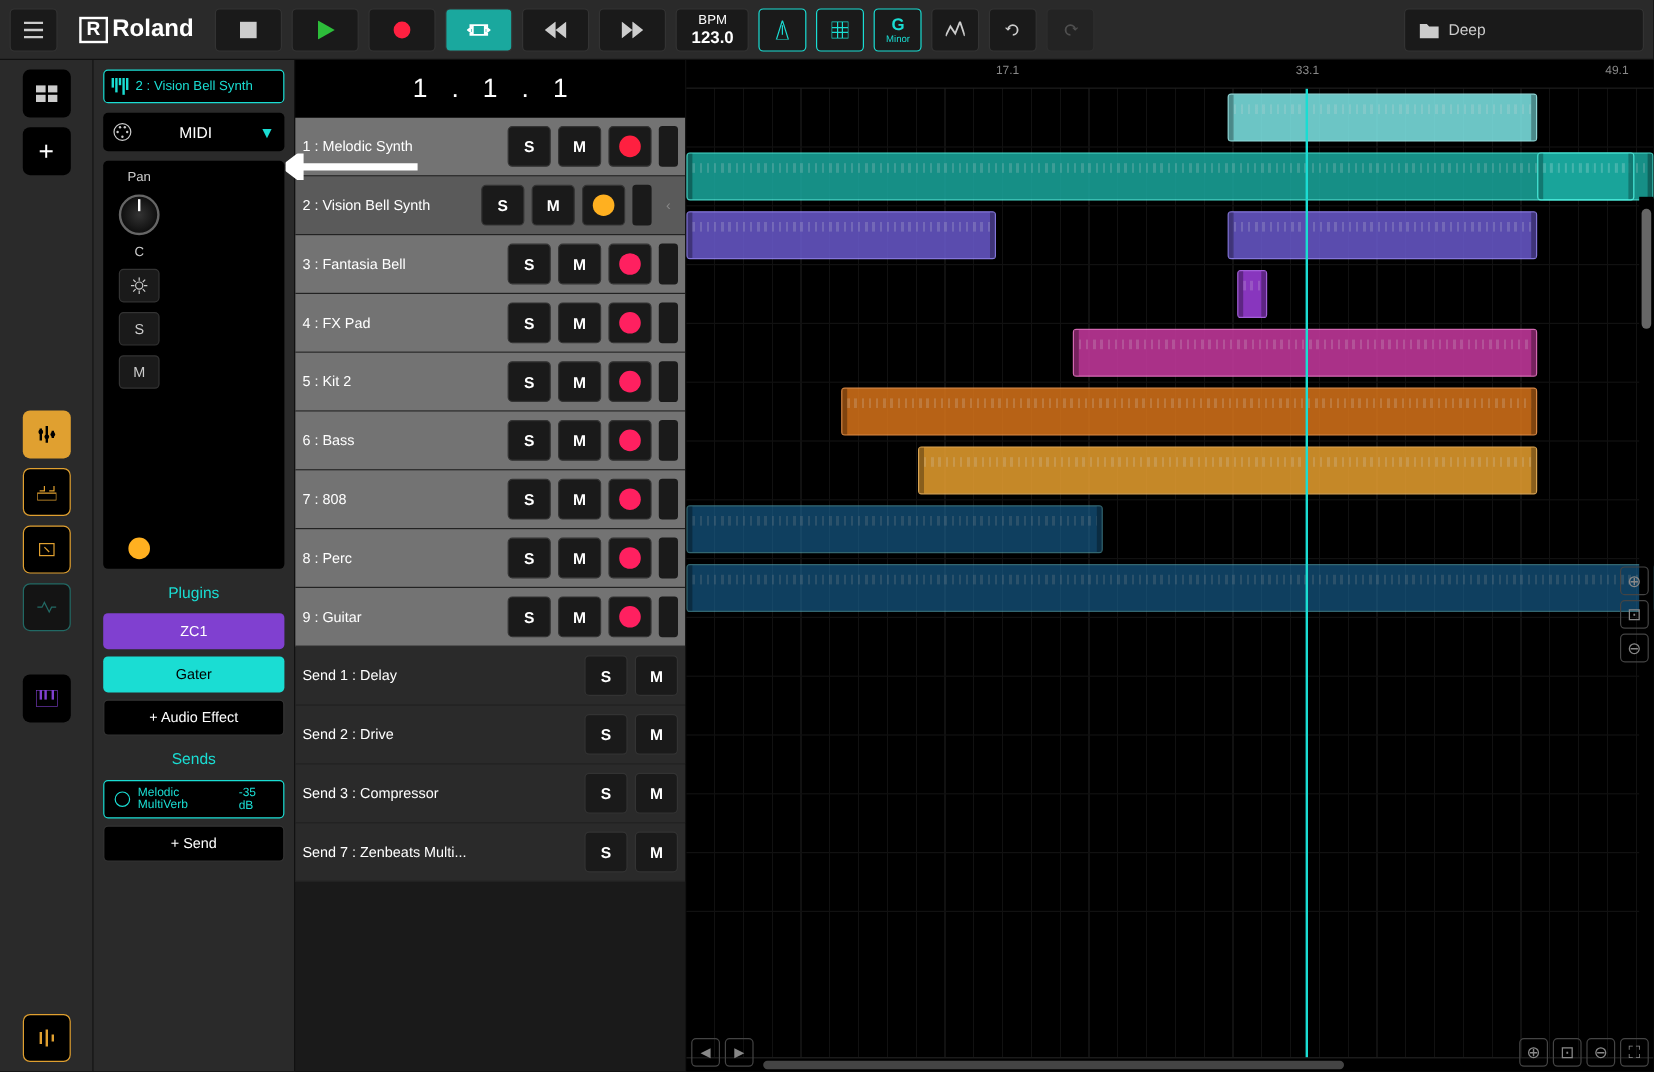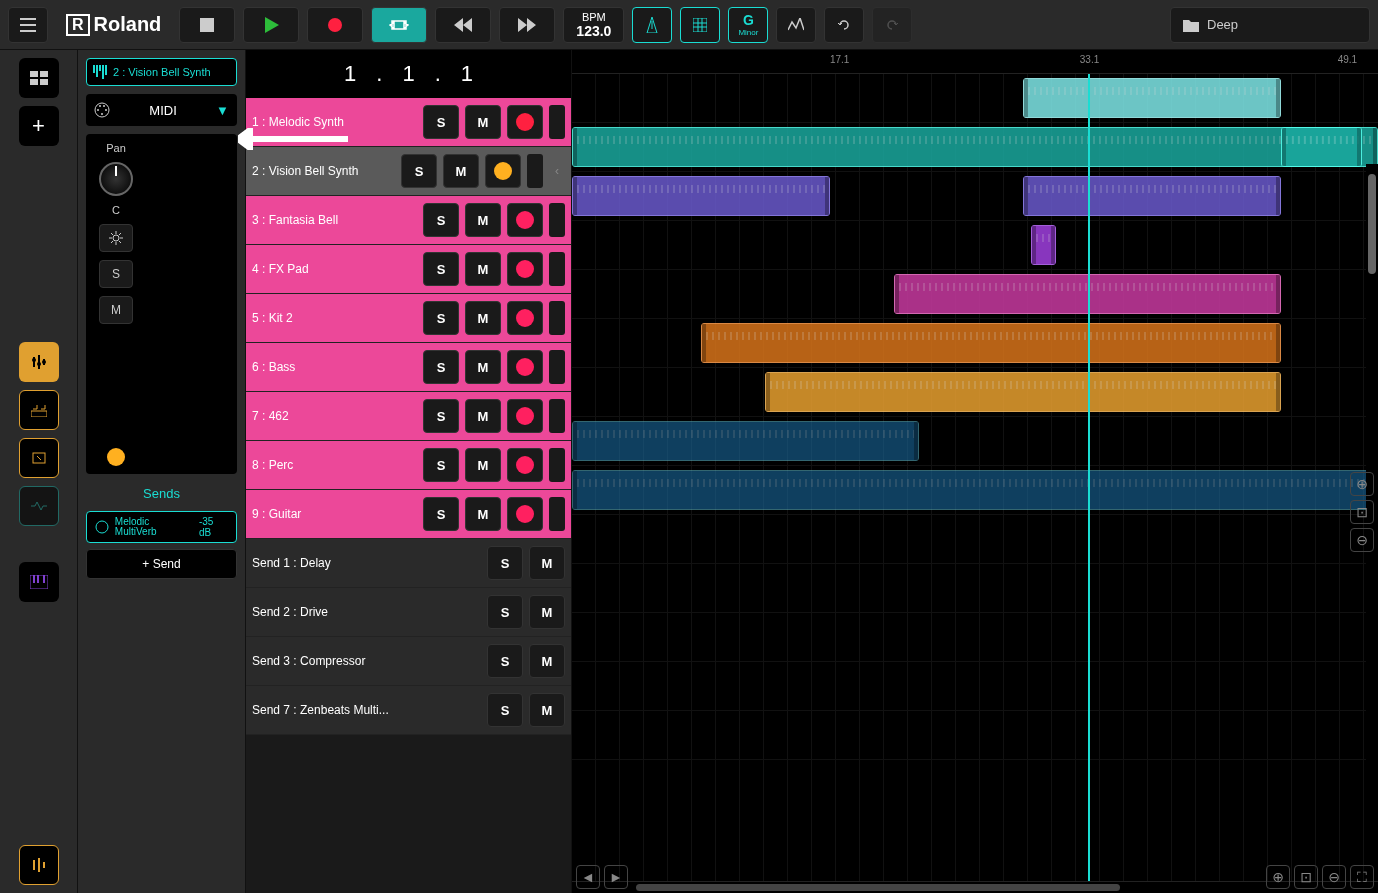--- a/index.html
+++ b/index.html
@@ -47,21 +47,21 @@
 .plugin-btn.zc1 { background: #8040d0; color: #fff; }
 .plugin-btn.gater { background: #1addd3; color: #000; }
 .plugin-btn.add { background: #000; color: #fff; border: 1px solid #333; }
 .send-row { background: #000; border: 1px solid #1addd3; border-radius: 4px; padding: 4px 8px; display: flex; align-items: center; gap: 6px; color: #1addd3; font-size: 10px; cursor: pointer; }
 .send-row .db { margin-left: auto; }
 .track-list { width: 326px; background: #1a1a1a; display: flex; flex-direction: column; border-right: 1px solid #111; }
 .time-display { height: 48px; background: #000; display: flex; align-items: center; justify-content: center; gap: 20px; font-size: 22px; color: #fff; font-family: monospace; }
 .beats-snap { height: 42px; background: #000; display: flex; border-top: 1px solid #222; }
 .bs-btn { flex: 1; display: flex; align-items: center; justify-content: center; color: #1addd3; font-size: 13px; cursor: pointer; border-right: 1px solid #222; }
 .tracks-scroll { flex: 1; overflow-y: auto; }
-.track-row { height: 49px; background: #ec4899; border-bottom: 1px solid #222; display: flex; align-items: center; padding: 0 6px; gap: 6px; }
+.track-row { height: 49px; background: #737373; border-bottom: 1px solid #222; display: flex; align-items: center; padding: 0 6px; gap: 6px; }
 .track-row.selected { background: #5a5a5a; }
 .track-row.send { background: #2a2a2a; }
 .track-row.main { background: #2a2a2a; }
 .track-name { flex: 1; font-size: 12px; color: #fff; line-height: 14px; }
 .sm-btn { width: 36px; height: 34px; background: #1a1a1a; border: 1px solid #333; border-radius: 4px; display: flex; align-items: center; justify-content: center; font-size: 13px; font-weight: bold; color: #fff; cursor: pointer; }
 .sm-btn.dim { color: #555; font-size: 10px; }
 .rec-btn { width: 36px; height: 34px; background: #1a1a1a; border: 1px solid #333; border-radius: 4px; display: flex; align-items: center; justify-content: center; cursor: pointer; }
 .rec-circle { width: 18px; height: 18px; border-radius: 50%; }
 .track-strip { width: 16px; height: 34px; background: #1a1a1a; border-radius: 3px; }
 .collapse-btn { width: 16px; height: 34px; display: flex; align-items: center; justify-content: center; color: #888; font-size: 12px; cursor: pointer; }
@@ -281,20 +281,26 @@
               <path d="M7 0v3M7 11v3M0 7h3M11 7h3M2 2l2 2M10 10l2 2M12 2l-2 2M4 10l-2 2" stroke="#ccc"></path>
             </svg>
         </div>
         <div class="mini-btn">S</div>
         <div class="mini-btn">M</div>
         <div style="flex:1"></div>
         <div class="rec-dot"></div>
       </div>
     </div>
 
+    <div class="plugins-section">
+      <div class="section-title">Plugins</div>
+      <div class="plugin-btn zc1">ZC1</div>
+      <div class="plugin-btn gater">Gater</div>
+      <div class="plugin-btn add">+ Audio Effect</div>
+    </div>
 
     <div class="plugins-section">
       <div class="section-title">Sends</div>
       <div class="send-row">
         <svg width="14" height="14">
             <circle cx="7" cy="7" r="6" stroke="#1addd3" fill="none"></circle>
           </svg>
         <span style="line-height:10px">Melodic MultiVerb</span>
         <span class="db">-35 dB</span>
       </div>
@@ -360,21 +366,21 @@
         <div class="track-row">
           <div class="track-name">6 : Bass</div>
           <div class="sm-btn">S</div>
           <div class="sm-btn">M</div>
           <div class="rec-btn">
             <div class="rec-circle" style="background:#ff2060"></div>
           </div>
           <div class="track-strip"></div>
         </div>
         <div class="track-row">
-          <div class="track-name">7 : 462</div>
+          <div class="track-name">7 : 808</div>
           <div class="sm-btn">S</div>
           <div class="sm-btn">M</div>
           <div class="rec-btn">
             <div class="rec-circle" style="background:#ff2060"></div>
           </div>
           <div class="track-strip"></div>
         </div>
         <div class="track-row">
           <div class="track-name">8 : Perc</div>
           <div class="sm-btn">S</div>

